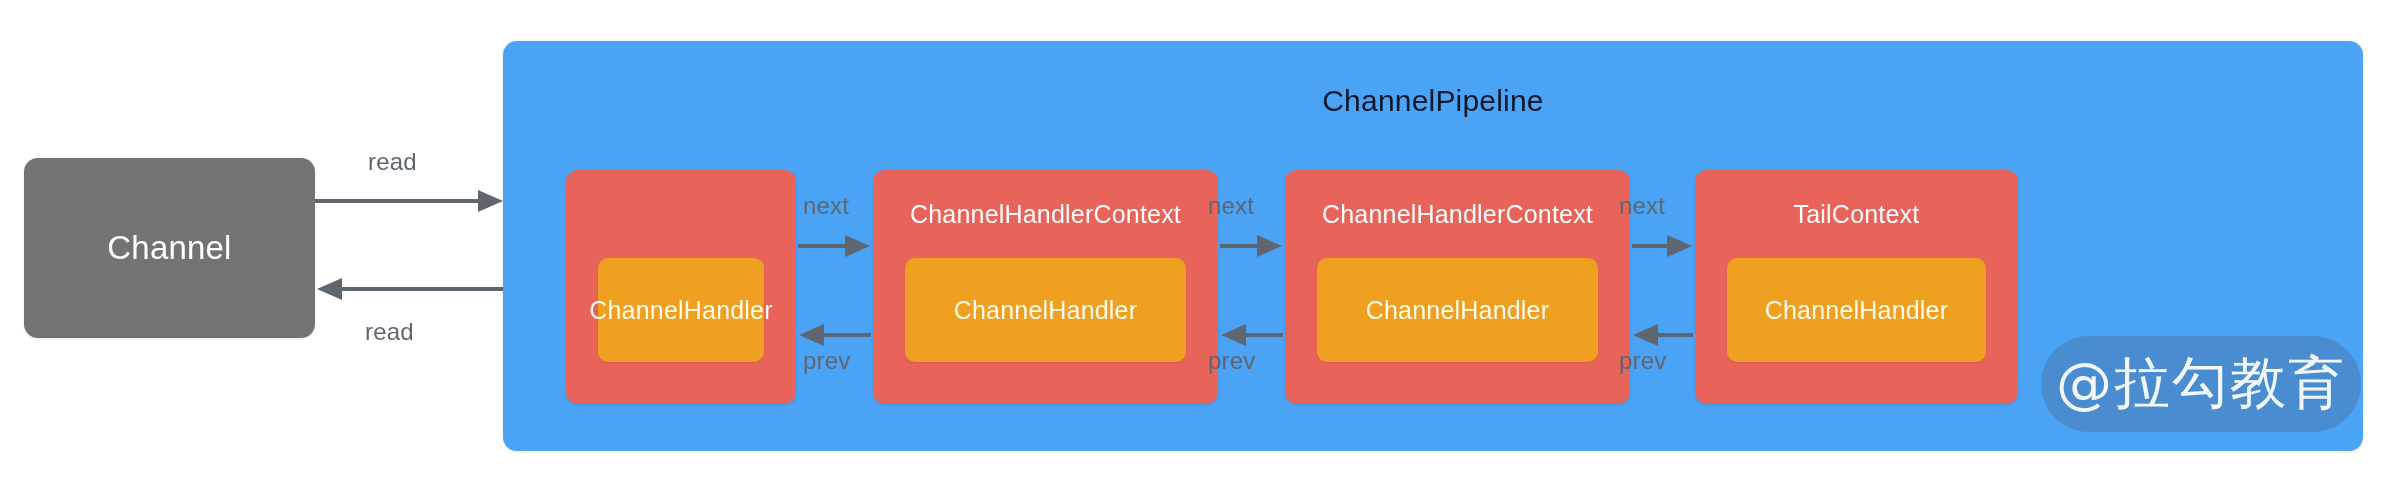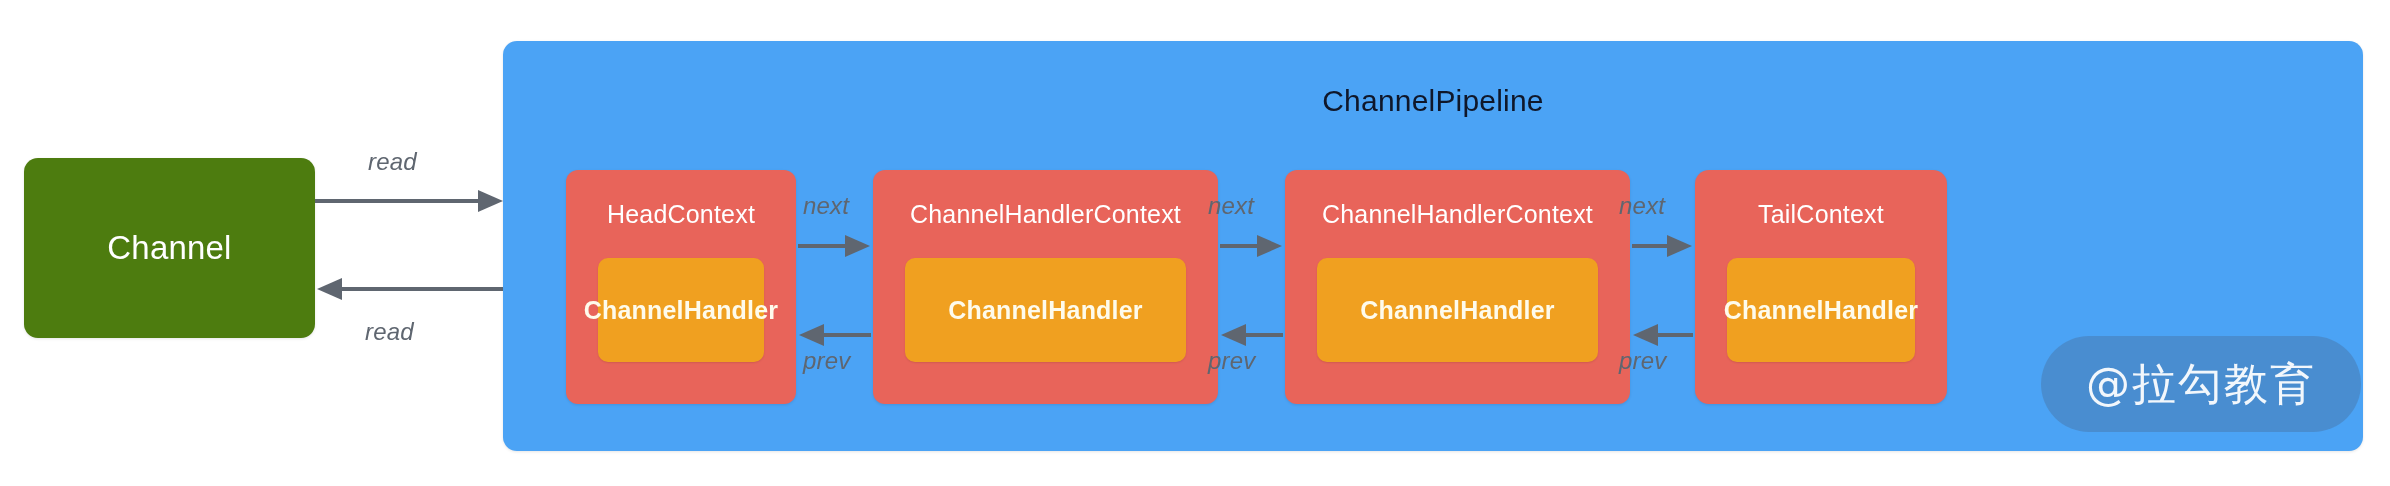--- a/index.html
+++ b/index.html
@@ -22,21 +22,21 @@
     height: 486px;
   }
 
   
   .channel-node {
     position: absolute;
     left: 24px;
     top: 158px;
     width: 291px;
     height: 180px;
-    background: #4d7c0f;
+    background: #737373;
     border-radius: 14px;
     display: flex;
     align-items: center;
     justify-content: center;
     box-shadow: 0 1px 3px rgba(0,0,0,0.10);
   }
   .channel-node .label {
     color: #ffffff;
     font-size: 33px;
     letter-spacing: 0.2px;
@@ -105,59 +105,58 @@
     background: #F0A020;
     border-radius: 10px;
     display: flex;
     align-items: center;
     justify-content: center;
     box-shadow: 0 1px 2px rgba(0,0,0,0.10);
   }
   .handler .label {
     color: #FEFBEC;
     font-size: 25px;
-    font-weight: 700;
+    font-weight: 400;
     letter-spacing: 0.2px;
     white-space: nowrap;
     text-align: center;
   }
 
   
   .conn {
     position: absolute;
     pointer-events: none;
   }
   .conn svg { display: block; overflow: visible; }
 
   .conn-label {
     position: absolute;
     color: #5F6670;
     font-size: 24px;
     font-weight: 400;
     white-space: nowrap;
     letter-spacing: 0.2px;
-    font-style: italic;
   }
 
   
   .watermark {
     position: absolute;
     left: 2041px;
     top: 336px;
     width: 320px;
     height: 96px;
     background: rgba(72, 124, 176, 0.55);
     border-radius: 48px;
     display: flex;
     align-items: center;
     justify-content: center;
   }
   .watermark .label {
     color: rgba(255,255,255,0.93);
-    font-size: 44px;
+    font-size: 56px;
     letter-spacing: 2px;
     font-family: "DejaVu Sans", sans-serif;
     font-weight: 400;
   }
 </style>
 </head>
 <body>
 
 <div id="stage">
 
@@ -181,41 +180,40 @@
   </div>
   <div class="conn-label" style="left:365px; top:318px;">read</div>
 
   <div class="pipeline">
 
     <div class="pipeline-title">ChannelPipeline</div>
 
     <div class="ctx-row">
 
       <div class="ctx" style="left:63px; width:230px;">
-        <div class="ctx-title">HeadContext</div>
         <div class="handler">
           <span class="label">ChannelHandler</span>
         </div>
       </div>
 
       <div class="ctx" style="left:370px; width:345px;">
         <div class="ctx-title">ChannelHandlerContext</div>
         <div class="handler">
           <span class="label">ChannelHandler</span>
         </div>
       </div>
 
       <div class="ctx" style="left:782px; width:345px;">
         <div class="ctx-title">ChannelHandlerContext</div>
         <div class="handler">
           <span class="label">ChannelHandler</span>
         </div>
       </div>
 
-      <div class="ctx" style="left:1192px; width:252px;border-radius:14px;">
+      <div class="ctx" style="left:1192px; width:323px;">
         <div class="ctx-title">TailContext</div>
         <div class="handler">
           <span class="label">ChannelHandler</span>
         </div>
       </div>
 
       <div class="conn" style="left:295px; top:190px; width:73px; height:30px;">
         <svg width="73" height="30" viewBox="0 0 73 30" aria-hidden="true">
           <line x1="0" y1="15" x2="52" y2="15" stroke="#5F6670" stroke-width="4"></line>
           <polygon points="72,15 47,4 47,26" fill="#5F6670"></polygon>

